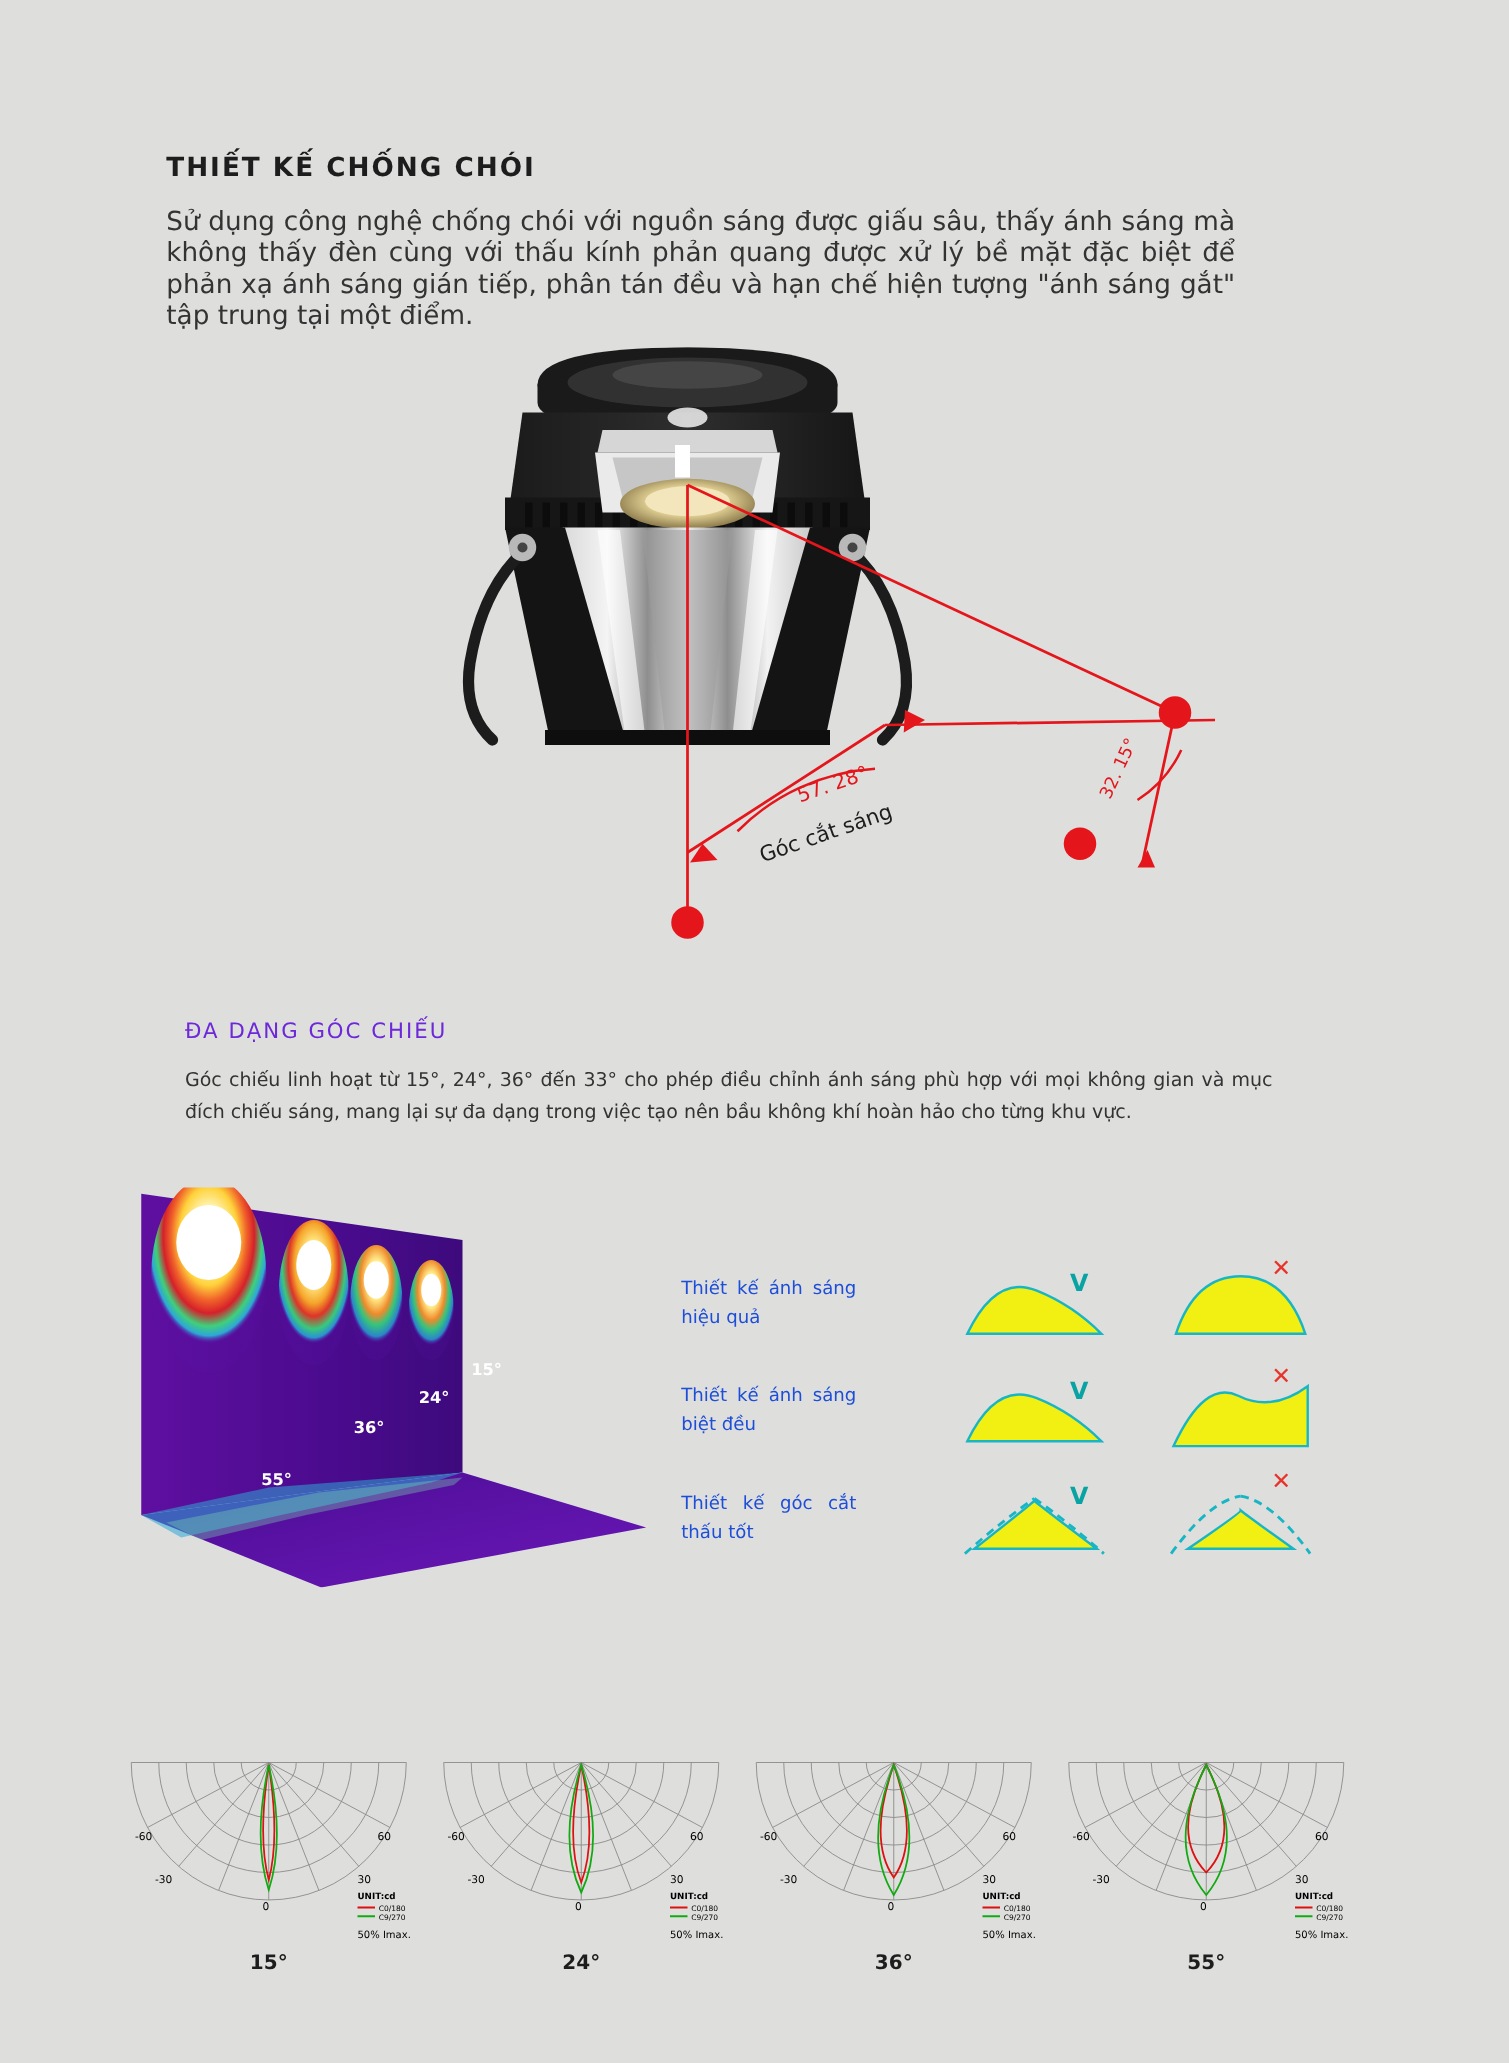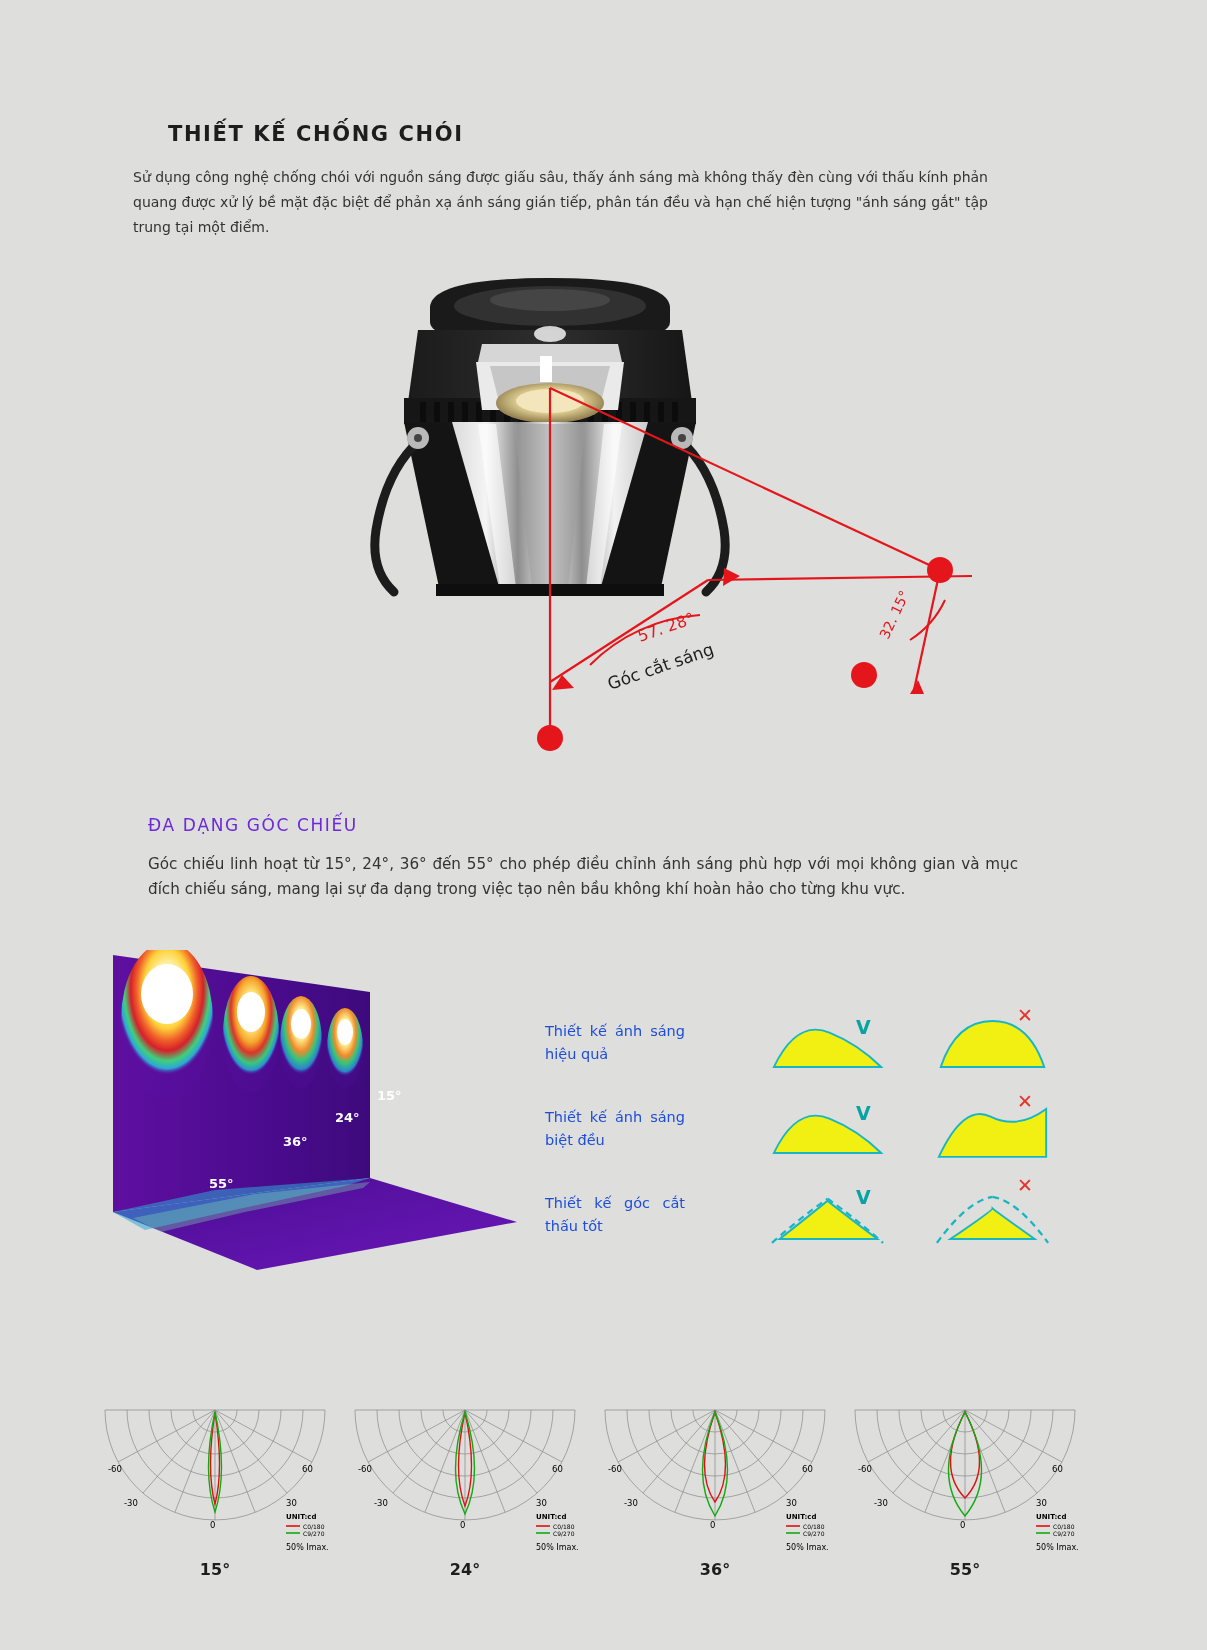--- a/index.html
+++ b/index.html
@@ -11,25 +11,24 @@
     position:relative;
     overflow:hidden;
   }
   .page { position:relative; width:1207px; height:1650px; }
 
   
   .sec1-title {
     position:absolute; left:133px; top:122px;
     font-size:21px; font-weight:bold; letter-spacing:1.6px;
     color:#1d1d1d;
-    margin-left:35px;
   }
   .sec1-body {
     position:absolute; left:133px; top:165px; width:855px;
-    font-size:14px; line-height:25px; color:#333; text-align:justify;
+    font-size:21px; line-height:25px; color:#333; text-align:justify;
   }
 
   
   .lamp-wrap { position:absolute; left:300px; top:270px; width:720px; height:520px; }
 
   
   .sec2-title {
     position:absolute; left:148px; top:815px;
     font-size:17px; font-weight:normal; letter-spacing:1.6px; color:#6d28d9;
   }
@@ -183,21 +182,21 @@
       <circle cx="640" cy="300" r="13" fill="#e4161b"></circle>
       <circle cx="564" cy="405" r="13" fill="#e4161b"></circle>
 
       <text x="340" y="372" fill="#e4161b" font-size="16" font-family="DejaVu Sans, sans-serif" transform="rotate(-19 340 372)">57. 28°</text>
       <text x="588" y="370" fill="#e4161b" font-size="14" font-family="DejaVu Sans, sans-serif" transform="rotate(-65 588 370)">32. 15°</text>
       <text x="310" y="420" fill="#1d1d1d" font-size="17" font-family="DejaVu Sans, sans-serif" transform="rotate(-19 310 420)">Góc cắt sáng</text>
     </svg>
   </div>
 
   <div class="sec2-title">ĐA DẠNG GÓC CHIẾU</div>
-  <div class="sec2-body">Góc chiếu linh hoạt từ 15°, 24°, 36° đến 55° cho phép điều chỉnh ánh sáng phù hợp với mọi không gian và mục đích chiếu sáng, mang lại sự đa dạng trong việc tạo nên bầu không khí hoàn hảo cho từng khu vực.</div>
+  <div class="sec2-body">Góc chiếu linh hoạt từ 15°, 24°, 36° đến 33° cho phép điều chỉnh ánh sáng phù hợp với mọi không gian và mục đích chiếu sáng, mang lại sự đa dạng trong việc tạo nên bầu không khí hoàn hảo cho từng khu vực.</div>
 
   <div class="heat-wrap">
     <svg width="420" height="320" viewBox="0 0 420 320">
       <defs>
         <linearGradient id="wallbg" x1="0" y1="0" x2="1" y2="0">
           <stop offset="0" stop-color="#5f0fa0"></stop>
           <stop offset="0.6" stop-color="#4a0b8e"></stop>
           <stop offset="1" stop-color="#3d0a7c"></stop>
         </linearGradient>
         <linearGradient id="floorbg" x1="0" y1="0" x2="1" y2="1">

